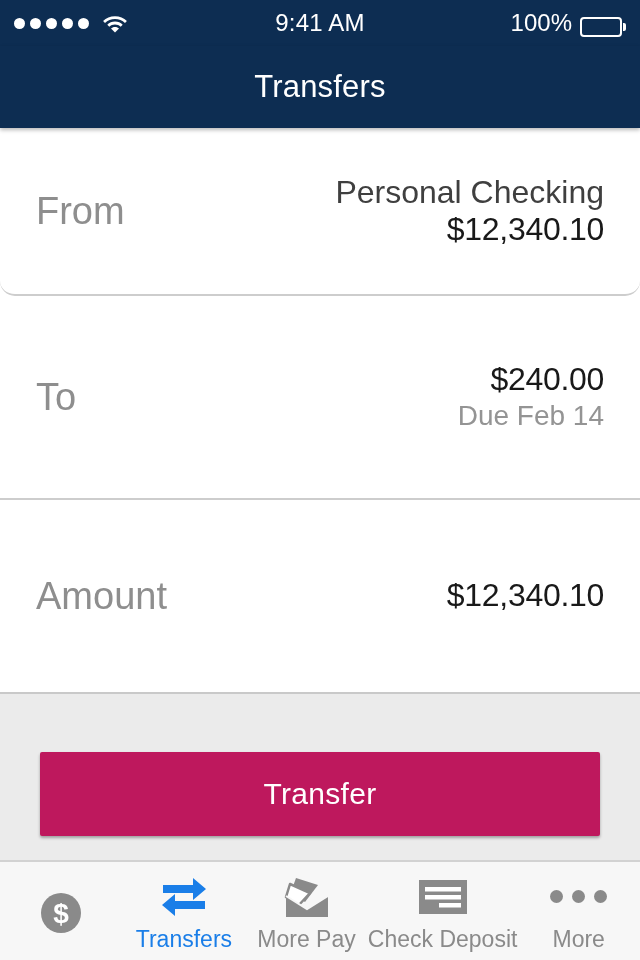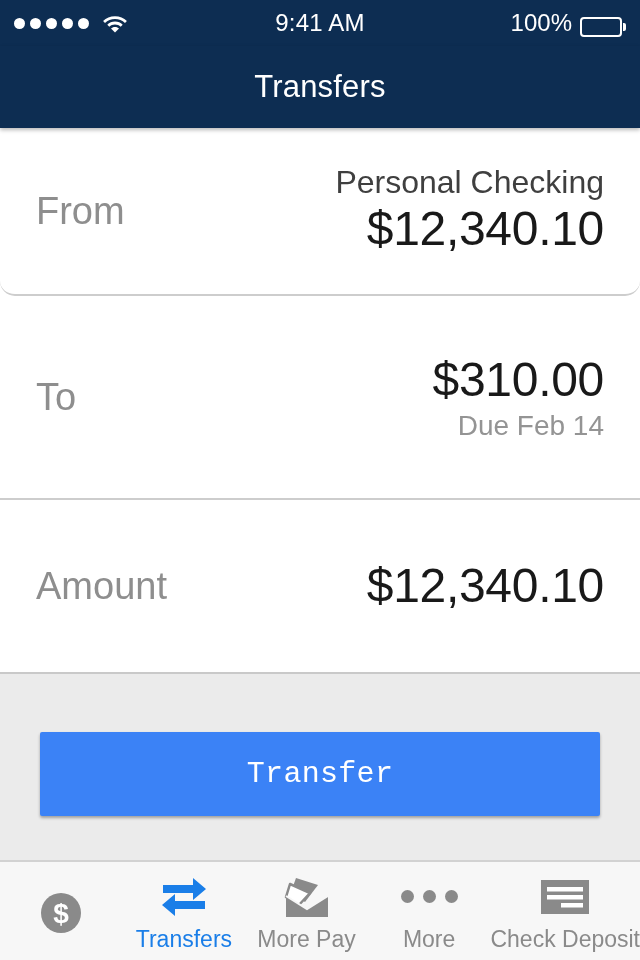--- a/index.html
+++ b/index.html
@@ -127,41 +127,41 @@
     display: flex;
     align-items: center;
     justify-content: space-between;
     padding: 0 36px;
     box-sizing: border-box;
     border-bottom: 2px solid #cdcdcd;
     background: #ffffff;
   }
   .row.row-from { height: 168px; border-radius: 15px; }
   .row.row-to   { height: 204px; }
-  .row.row-amount { height: 172px; border-bottom: none; }
+  .row.row-amount { height: 192px; border-bottom: none; }
 
   .row-label {
     color: #8e8e8e;
     font-size: 38px;
     font-weight: 400;
     white-space: nowrap;
   }
   .row-values {
     display: flex;
     flex-direction: column;
     text-align: right;
   }
   .val-name {
     font-size: 32px;
     color: #3f3f3f;
     line-height: 1.15;
     white-space: nowrap;
   }
   .val-amount {
-    font-size: 48px;
+    font-size: 32px;
     color: #191919;
     line-height: 1.18;
     white-space: nowrap;
     letter-spacing: -0.3px;
   }
   .val-sub {
     font-size: 28px;
     color: #949494;
     line-height: 1.2;
     white-space: nowrap;
@@ -171,26 +171,26 @@
   .action-panel {
     background: #ebebeb;
     flex: 1 1 auto;
     padding: 58px 40px 0 40px;
     box-sizing: border-box;
     border-top: 2px solid #c9c9c9;
   }
   .transfer-button {
     width: 100%;
     height: 84px;
-    background: #3b82f6;
+    background: #be185d;
     border: none;
     border-radius: 2px;
     color: #ffffff;
     font-size: 30px;
-    font-family: Liberation Mono, monospace;
+    font-family: Liberation Sans, sans-serif;
     letter-spacing: 0.3px;
     cursor: pointer;
     box-shadow: 0 2px 3px rgba(0,0,0,0.32);
     display: flex;
     align-items: center;
     justify-content: center;
   }
 
   
   .tabbar {
@@ -281,21 +281,21 @@
       <div class="row-label">From</div>
       <div class="row-values">
         <div class="val-name">Personal Checking</div>
         <div class="val-amount">$12,340.10</div>
       </div>
     </div>
 
     <div class="row row-to">
       <div class="row-label">To</div>
       <div class="row-values">
-        <div class="val-amount">$310.00</div>
+        <div class="val-amount">$240.00</div>
         <div class="val-sub">Due Feb 14</div>
       </div>
     </div>
 
     <div class="row row-amount">
       <div class="row-label">Amount</div>
       <div class="row-values">
         <div class="val-amount">$12,340.10</div>
       </div>
     </div>
@@ -334,36 +334,36 @@
           <path d="M9 10l20 9-12 13-12-9z" fill="#ffffff" stroke="#8a8a8a" stroke-width="2.5" stroke-linejoin="round"></path>
           <path d="M5 22l21 13 21-13v21H5z" fill="#8a8a8a"></path>
           <path d="M5 22l21 13 21-13" fill="none" stroke="#f7f7f7" stroke-width="2"></path>
         </svg>
       </span>
       <span class="tab-label">More Pay</span>
     </div>
 
     <div class="tab">
       <span class="tab-icon">
+        <svg width="52" height="38" viewBox="0 0 52 38" aria-hidden="true">
+          <rect x="2" y="2" width="48" height="34" fill="#8a8a8a"></rect>
+          <rect x="8" y="9" width="36" height="4.5" fill="#ffffff"></rect>
+          <rect x="8" y="17" width="36" height="4.5" fill="#ffffff"></rect>
+          <rect x="22" y="25" width="22" height="4.5" fill="#ffffff"></rect>
+        </svg>
+      </span>
+      <span class="tab-label">Check Deposit</span>
+    </div>
+
+    <div class="tab">
+      <span class="tab-icon">
         <span class="dots-icon">
             <i></i>
             <i></i>
             <i></i>
           </span>
       </span>
       <span class="tab-label">More</span>
     </div>
 
-    <div class="tab">
-      <span class="tab-icon">
-        <svg width="52" height="38" viewBox="0 0 52 38" aria-hidden="true">
-          <rect x="2" y="2" width="48" height="34" fill="#8a8a8a"></rect>
-          <rect x="8" y="9" width="36" height="4.5" fill="#ffffff"></rect>
-          <rect x="8" y="17" width="36" height="4.5" fill="#ffffff"></rect>
-          <rect x="22" y="25" width="22" height="4.5" fill="#ffffff"></rect>
-        </svg>
-      </span>
-      <span class="tab-label">Check Deposit</span>
-    </div>
-
   </div>
 
 </div>
 
 </body></html>

